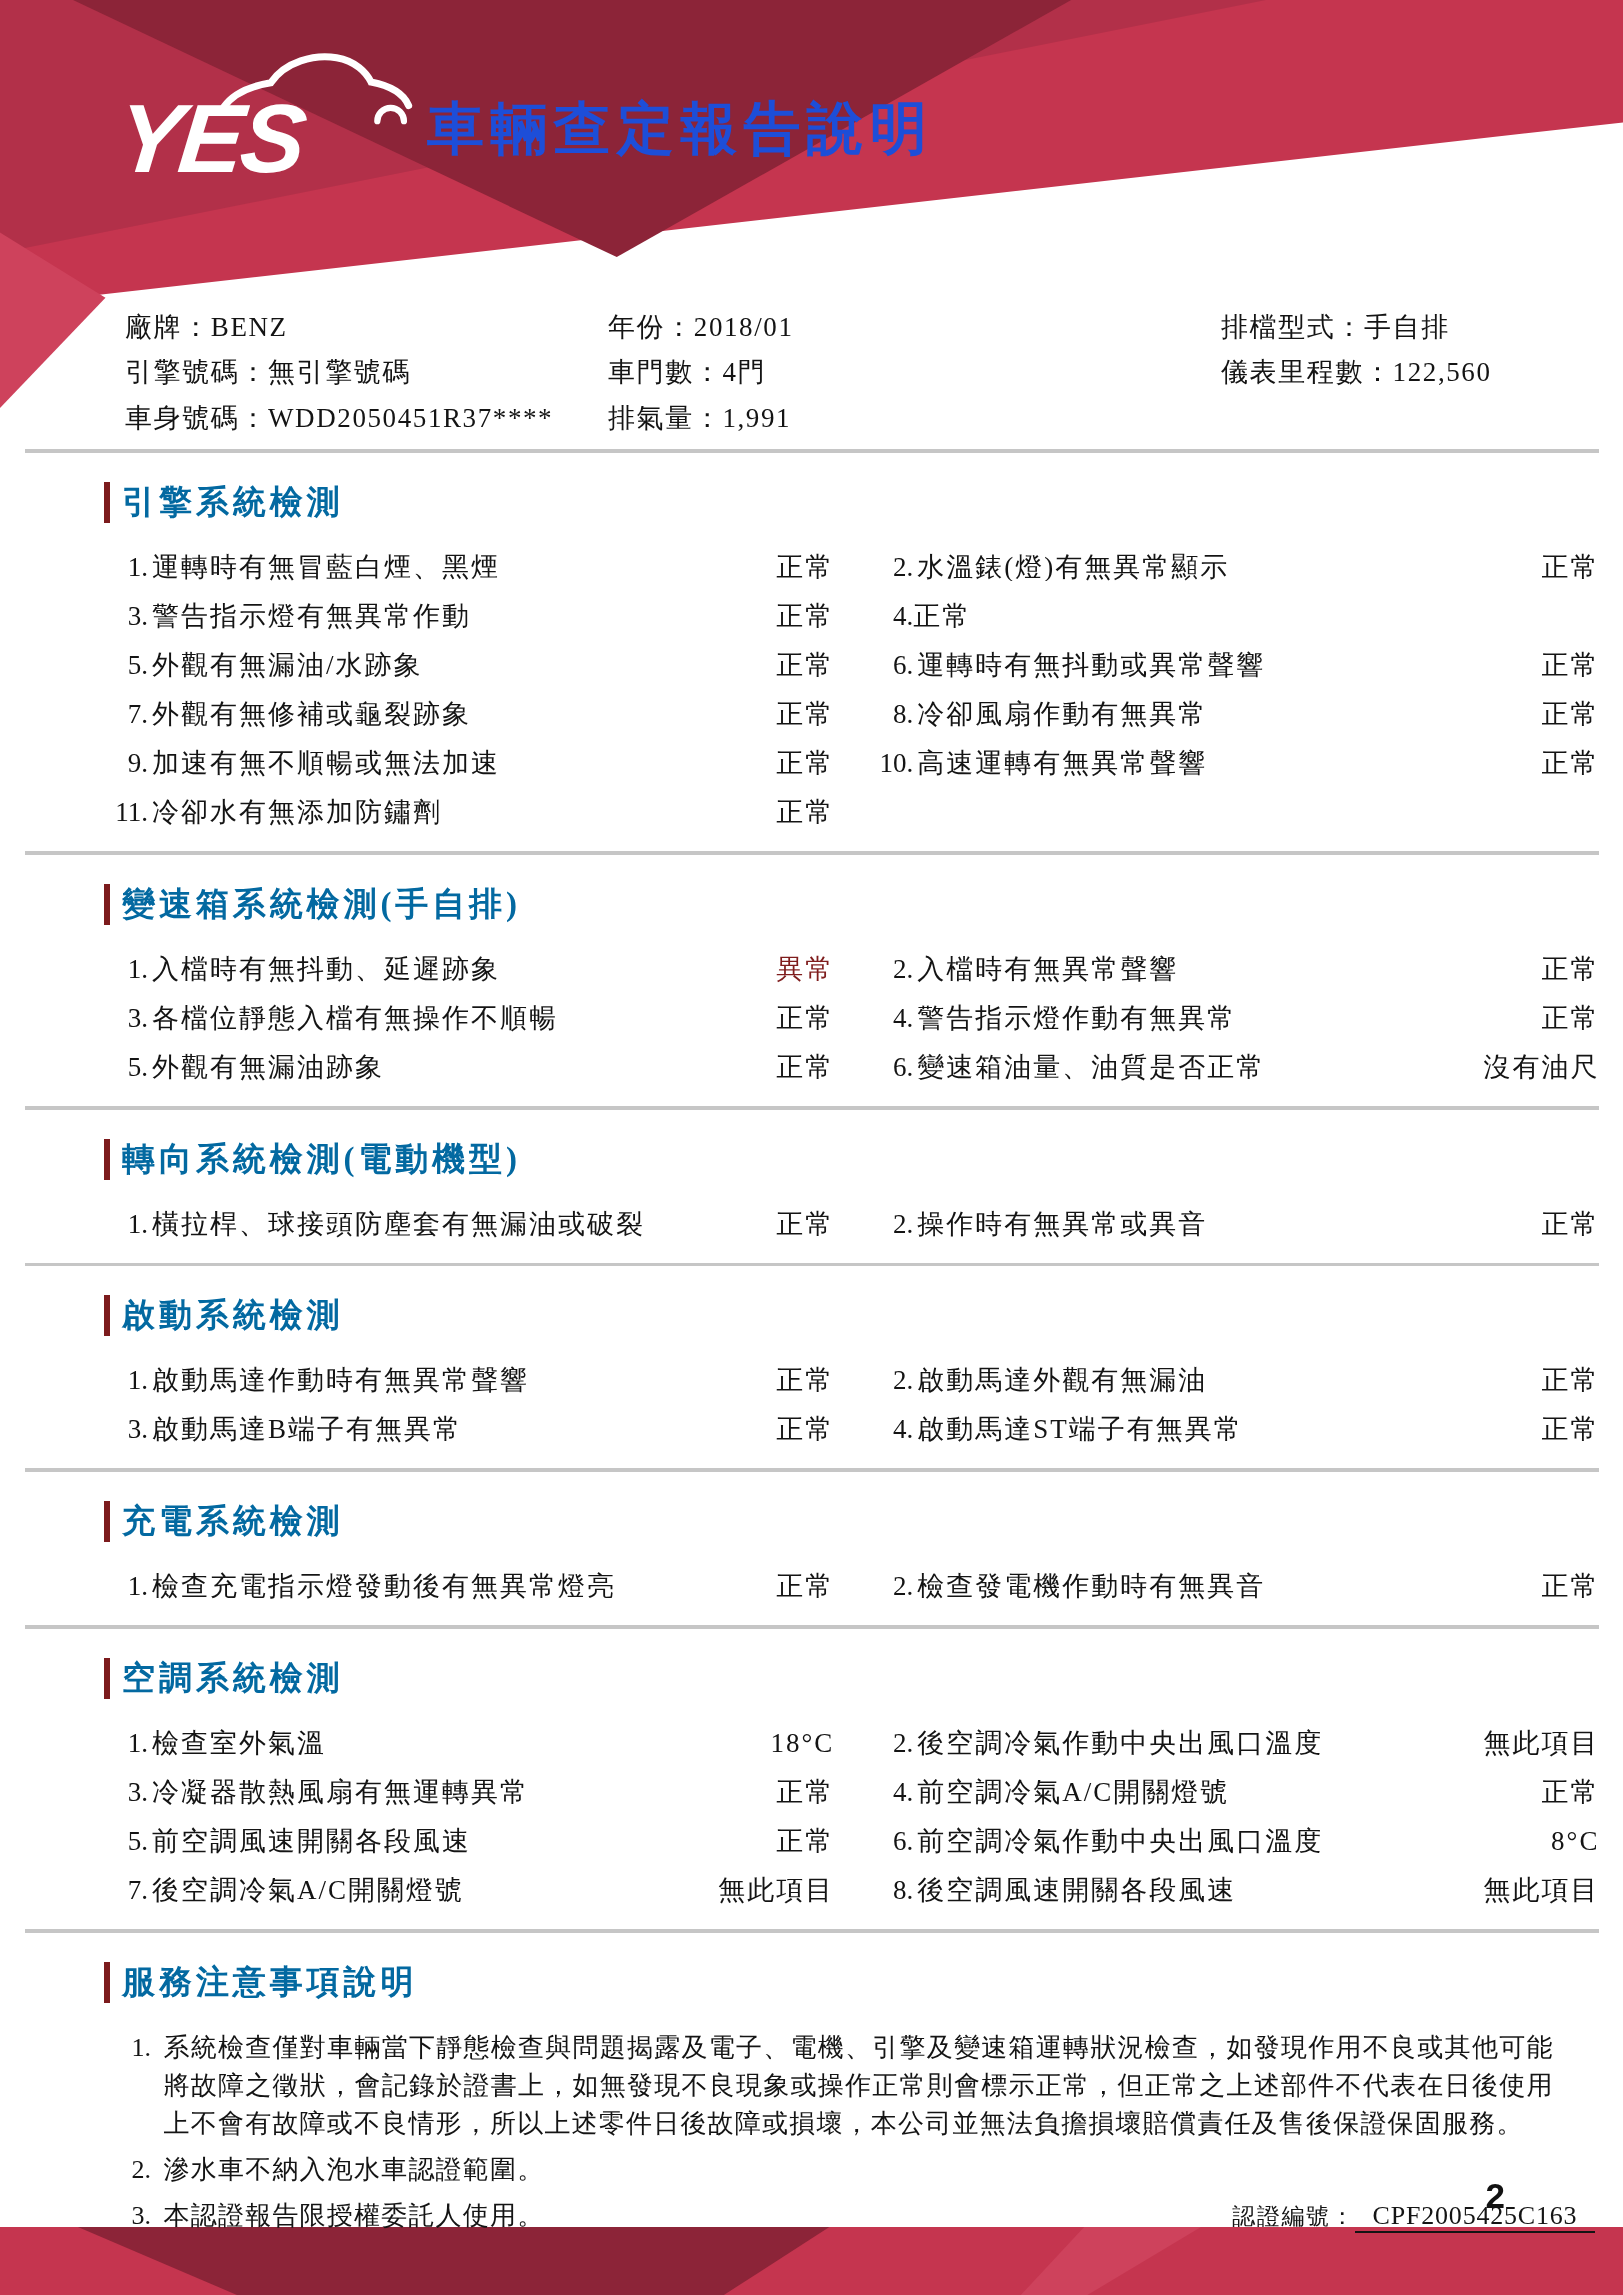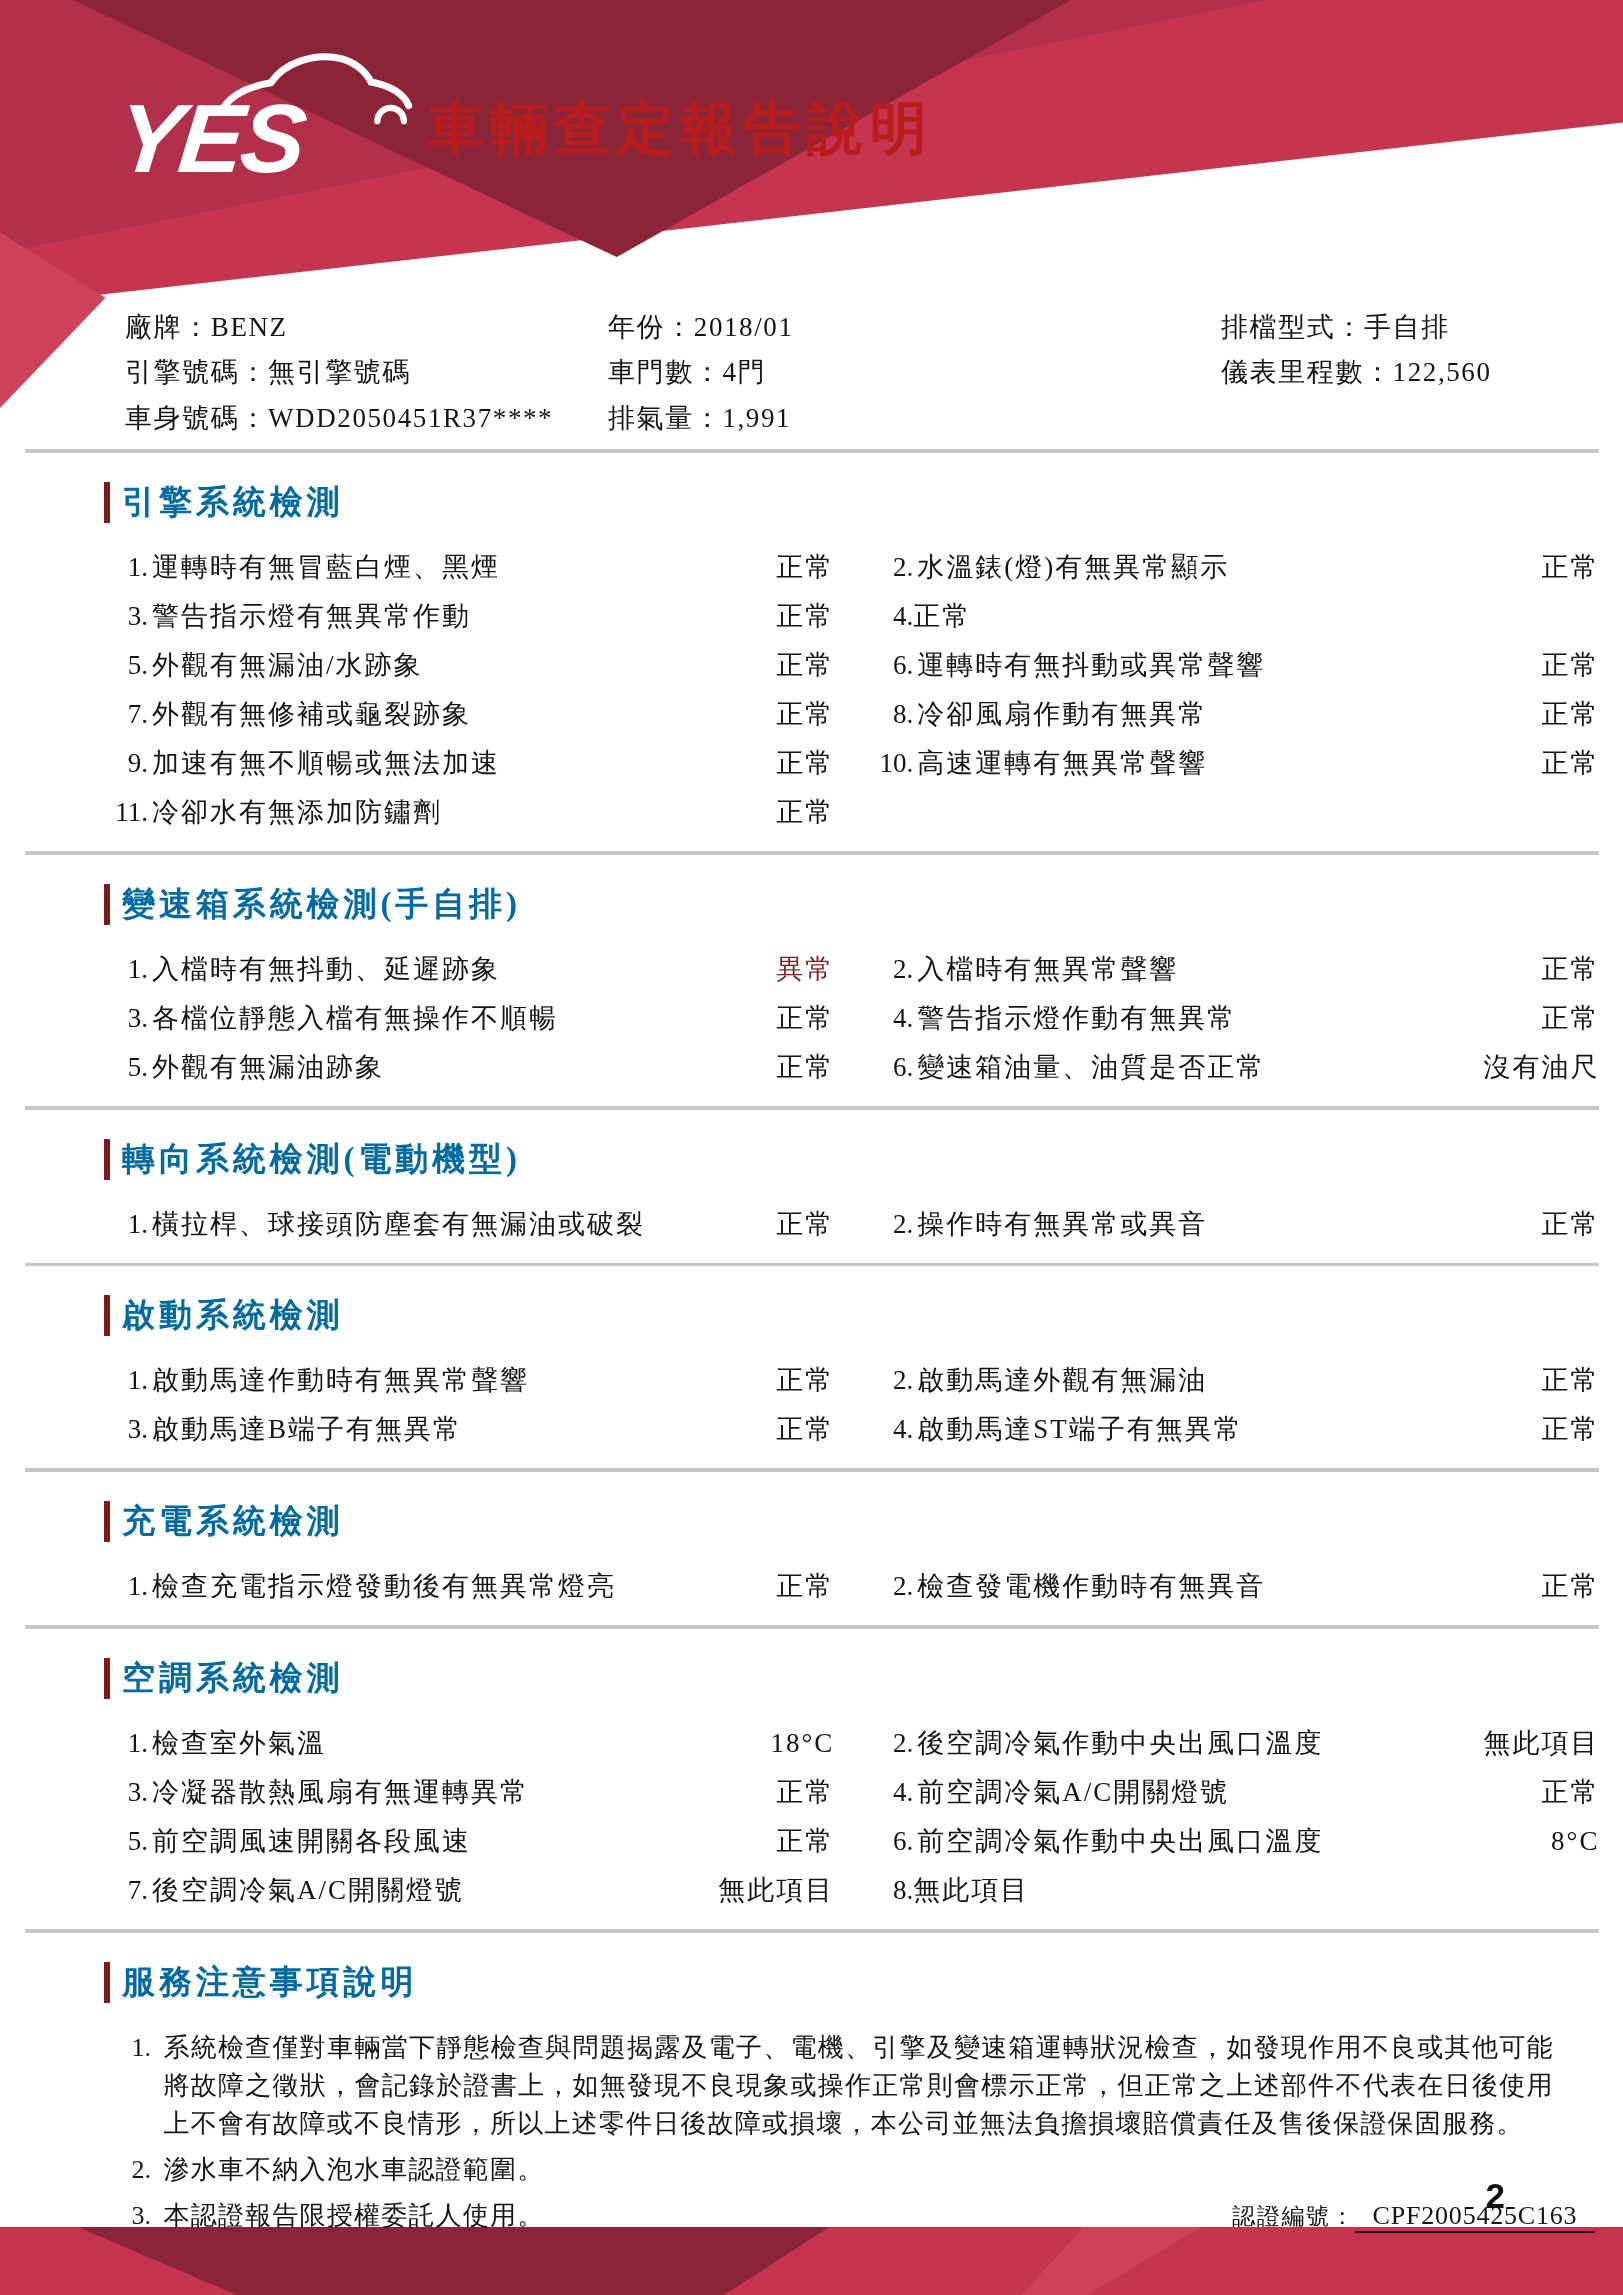--- a/index.html
+++ b/index.html
@@ -24,21 +24,21 @@
   .logo-text{
     position:absolute;left:0;bottom:4.7px;
     font-family:"Liberation Sans","DejaVu Sans",sans-serif;
     font-weight:900;font-style:italic;font-size:97px;line-height:1;
     color:#ffffff;letter-spacing:-3.1px;transform:skewX(-6deg);
   }
   .logo-car{position:absolute;left:101px;top:-20.4px;}
   .page-title{
     margin-left:50px;
     font-family:"Liberation Sans","DejaVu Sans",sans-serif;
-    font-weight:700;font-size:57px;color:#b91c1c;letter-spacing:6.3px;white-space:nowrap;
+    font-weight:700;font-size:57px;color:#1d4ed8;letter-spacing:6.3px;white-space:nowrap;
   }
 
   
   .footer-decor{position:absolute;left:0;bottom:0;width:100%;height:68px;z-index:0;}
   .ft-layer{position:absolute;left:0;top:0;width:100%;height:100%;}
   .ft-main{background:#C5354F;}
   .ft-dark{background:#8C2438;clip-path:polygon(4.8% 0,51.1% 0,44.6% 100%,14.6% 100%);}
   .ft-light{background:#CE425C;clip-path:polygon(66.8% 0,74% 0,67% 100%,62.9% 100%);}
 
   
@@ -366,20 +366,21 @@
   </div>
 
   <div class="item">
     <span class="item-num">7.</span>
     <span class="item-label">後空調冷氣A/C開關燈號</span>
     <span class="item-status">無此項目</span>
   </div>
 
   <div class="item">
     <span class="item-num">8.</span>
+    <span class="item-label">後空調風速開關各段風速</span>
     <span class="item-status">無此項目</span>
   </div>
 </div>
     <div class="sep"></div>
   </div>
 </div>
 
     <div class="section">
       <div class="section-title">
         <div class="st-bar"></div>

